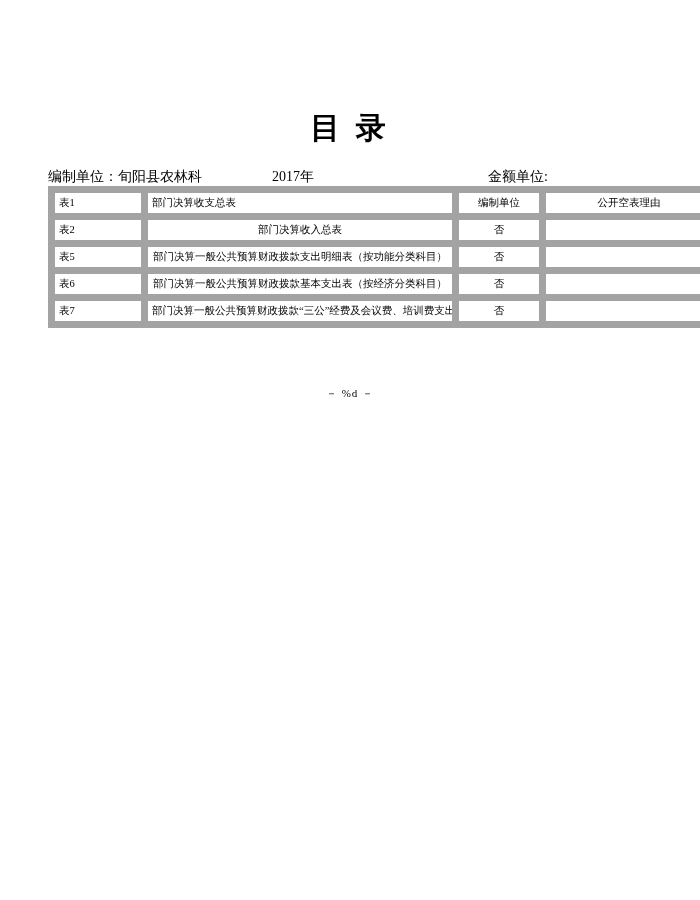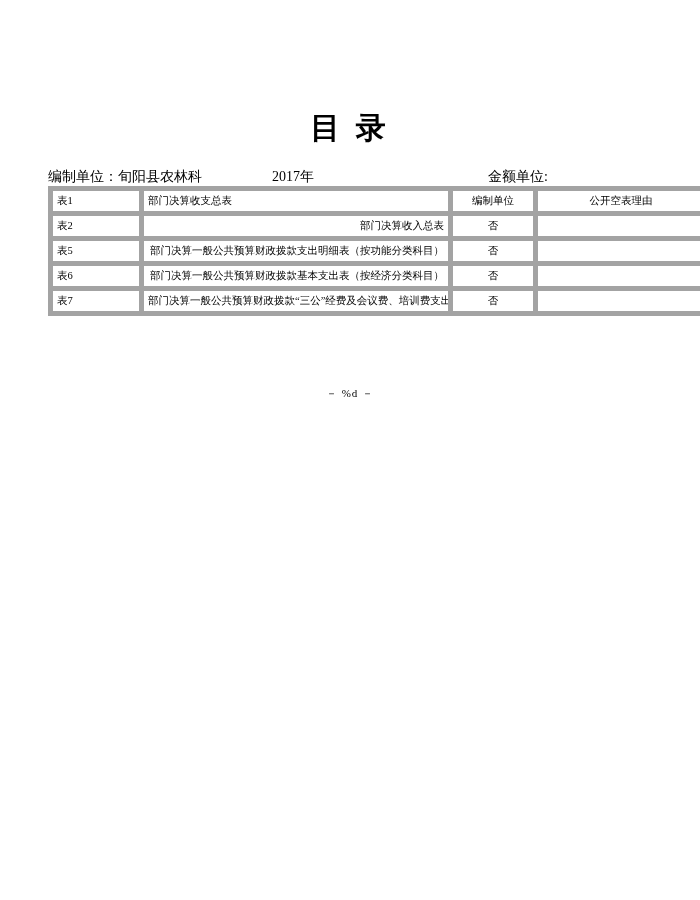--- a/index.html
+++ b/index.html
@@ -60,36 +60,36 @@
   table.catalog {
     position: absolute;
     top: 186px;
     left: 48px;
     width: 604px;
     border-collapse: collapse;
     table-layout: fixed;
     font-size: 10.5px;
   }
   table.catalog td {
-    border: 5px solid #a3a3a3;
+    border: 7px solid #a3a3a3;
     height: 20px;
     padding: 0 4px;
     vertical-align: middle;
     line-height: 1.15;
     white-space: nowrap;
     overflow: hidden;
   }
   td.col-no {
     width: 78px;
     text-align: left;
     padding-left: 6px;
   }
   td.col-name {
     width: 296px;
-    text-align: right;
+    text-align: center;
     padding-left: 8px;
   }
   td.col-empty {
     width: 72px;
     text-align: center;
   }
   td.col-reason {
     width: 158px;
     text-align: center;
   }

